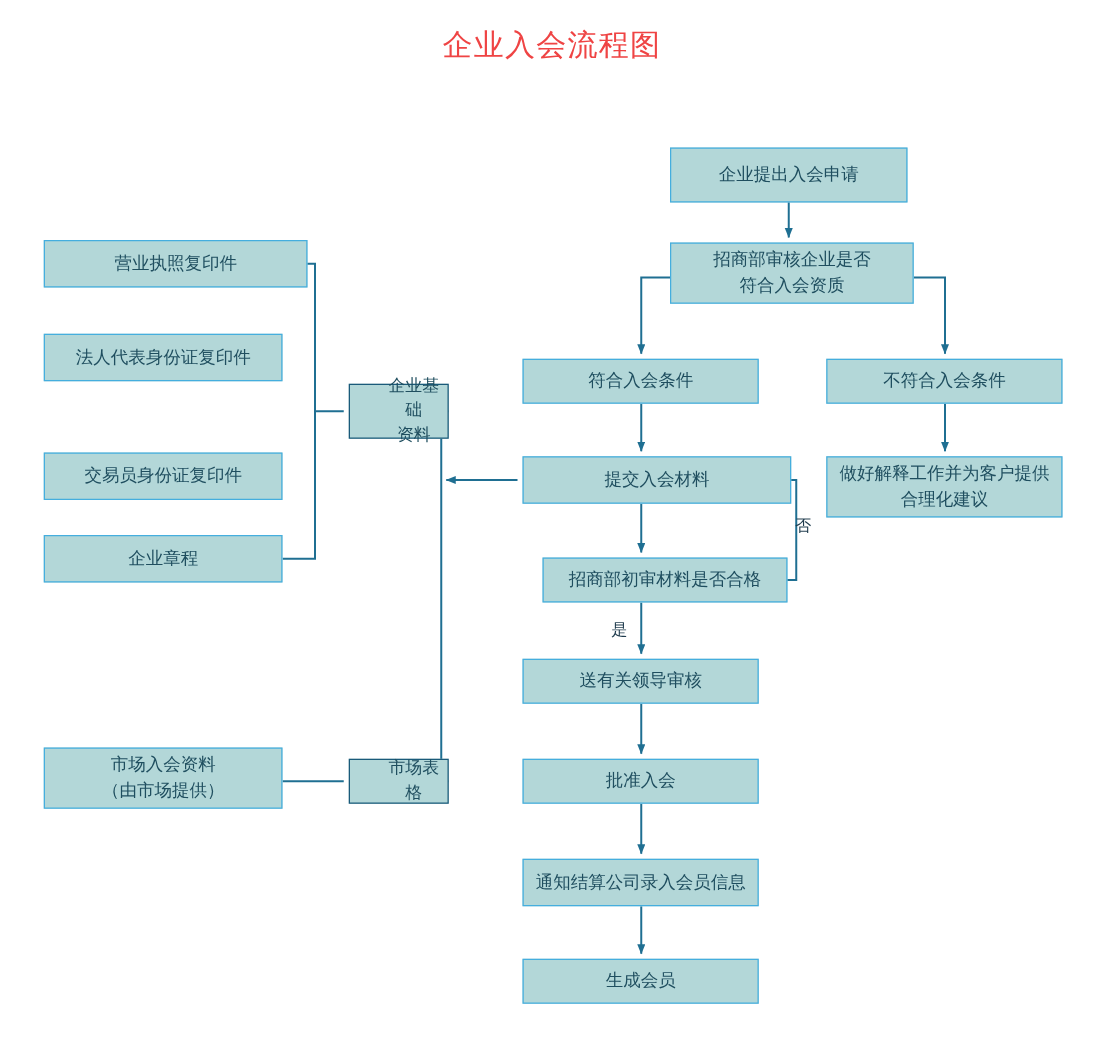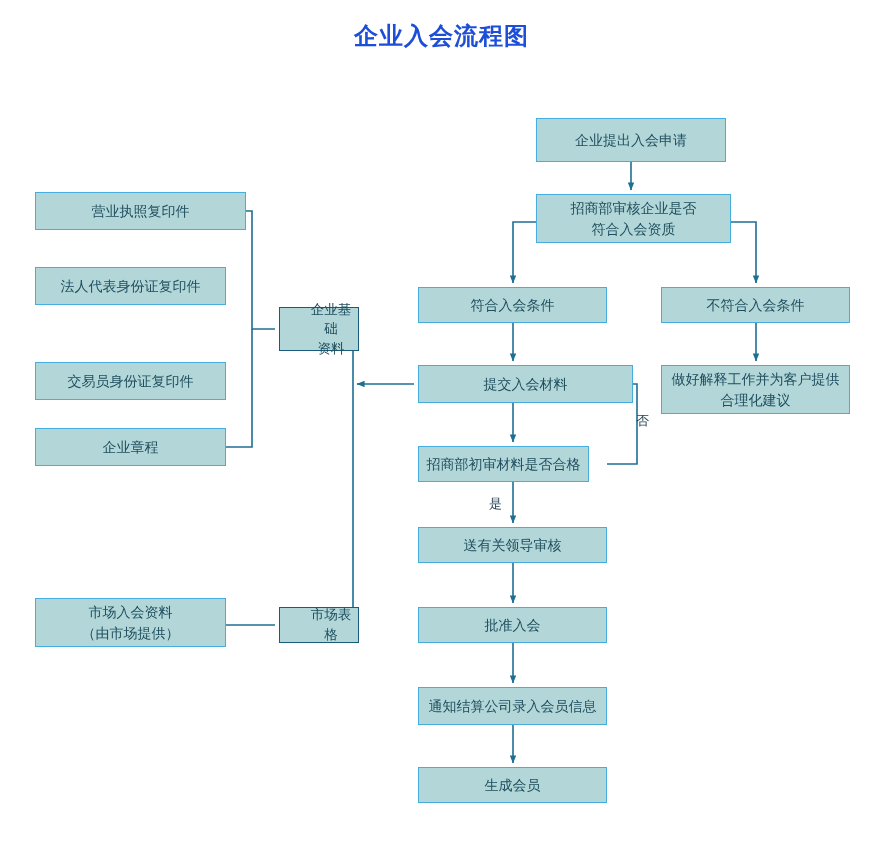--- a/index.html
+++ b/index.html
@@ -17,22 +17,22 @@
     position: absolute;
     left: 0; top: 0;
     width: 883px; height: 850px;
   }
   .title {
     position: absolute;
     left: 0; top: 20px;
     width: 883px;
     text-align: center;
     font-size: 24px;
-    font-weight: bold;
-    color: #1d4ed8;
+    font-weight: normal;
+    color: #ef4444;
     letter-spacing: 1px;
     white-space: nowrap;
   }
   svg.edges {
     position: absolute;
     left: 0; top: 0;
     width: 883px; height: 850px;
     pointer-events: none;
   }
   .node {
@@ -119,21 +119,21 @@
 
   <div class="node" style="left:418px; top:287px; width:189px; height:36px;">符合入会条件</div>
 
   <div class="node" style="left:661px; top:287px; width:189px; height:36px;">不符合入会条件</div>
 
   <div class="node" style="left:418px; top:365px; width:215px; height:38px;">提交入会材料</div>
 
   <div class="node" style="left:661px; top:365px; width:189px; height:49px;">做好解释工作并为客户提供
 合理化建议</div>
 
-  <div class="node" style="left:418px; top:446px; width:171px; height:36px;">招商部初审材料是否合格</div>
+  <div class="node" style="left:434px; top:446px; width:196px; height:36px;">招商部初审材料是否合格</div>
 
   <div class="node" style="left:418px; top:527px; width:189px; height:36px;">送有关领导审核</div>
 
   <div class="node" style="left:418px; top:607px; width:189px; height:36px;">批准入会</div>
 
   <div class="node" style="left:418px; top:687px; width:189px; height:38px;">通知结算公司录入会员信息</div>
 
   <div class="node" style="left:418px; top:767px; width:189px; height:36px;">生成会员</div>
 
   <div class="node" style="left:35px; top:192px; width:211px; height:38px;text-align:center;">营业执照复印件</div>

